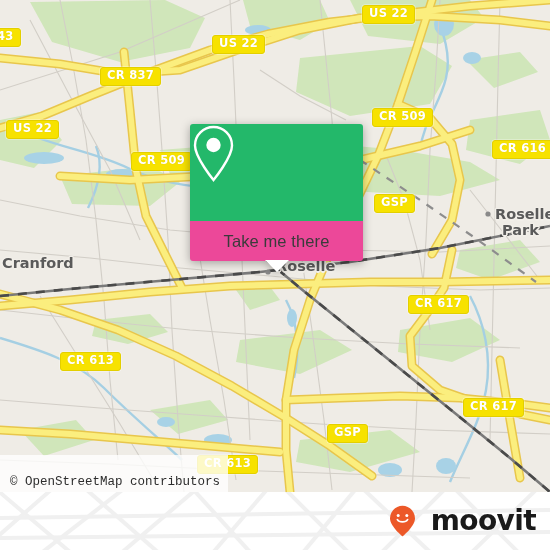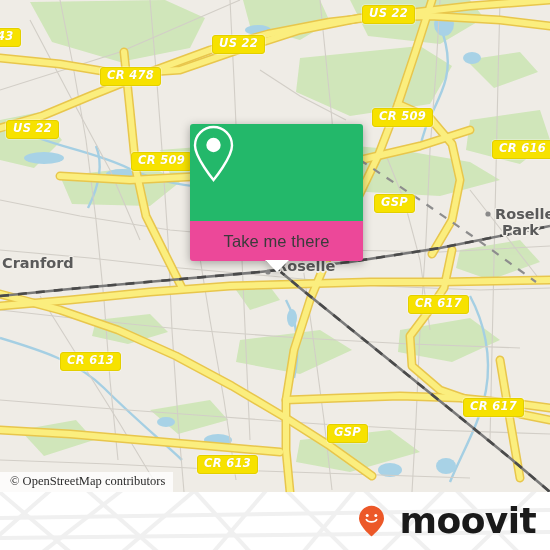--- a/index.html
+++ b/index.html
@@ -32,30 +32,29 @@
     border:1.6px solid #e3cf00;
     border-radius:3px;
     color:#ffffff;
     font-family:"DejaVu Sans","Liberation Sans",sans-serif;
     font-weight:700;font-size:11.5px;letter-spacing:.3px;
     padding:2px 6px 3px 6px;
     line-height:1;
     white-space:nowrap;
     box-shadow:0 0 0 .5px rgba(255,255,255,.55);
     text-shadow:0 0 1px rgba(140,120,0,.25);
-    font-style:italic;
   }
 
   
   .attribution{
     position:absolute;left:0;bottom:0;
     background:rgba(255,255,255,.78);
-    padding:2px 8px 3px 10px;
+    padding:20px 8px 3px 10px;
     font-size:12.5px;color:#2c2c2c;
-    font-family:Liberation Serif, serif;
+    font-family:Liberation Mono, monospace;
     white-space:nowrap;
   }
 
   
   .popup{
     position:absolute;left:190px;top:124px;width:173px;
     filter:drop-shadow(0 2px 5px rgba(0,0,0,.32));
   }
   .popup-body{
     background:#23b86a;
@@ -97,21 +96,21 @@
     font-family:"Liberation Sans","DejaVu Sans",sans-serif;
     white-space:nowrap;letter-spacing:.05px;
   }
   .brand{
     position:absolute;right:14px;top:50%;transform:translateY(-50%);
     z-index:2;display:flex;align-items:center;gap:1px;
   }
   .brand-pin{width:27px;height:32px;display:block;}
   .brand-word{
     font-family:"DejaVu Sans","Liberation Sans",sans-serif;
-    font-size:36px;font-weight:700;color:#1a1a1a;letter-spacing:-0.6px;
+    font-size:28px;font-weight:700;color:#1a1a1a;letter-spacing:-0.6px;
     line-height:1;margin-left:14px;
   }
 </style>
 </head>
 <body>
 
 <div id="app">
 
   <div class="map">
 
@@ -247,21 +246,21 @@
     </svg>
 
     <div class="place-label place-city" style="left:2px;top:255px;">Cranford</div>
     <div class="place-label place-city" style="left:276px;top:258px;">Roselle</div>
     <div class="place-label place-city" style="left:495px;top:206px;">Roselle</div>
     <div class="place-label place-city" style="left:502px;top:222px;text-align:right;">Park</div>
 
     <div class="shield" style="left:362px;top:5px;">US 22</div>
     <div class="shield" style="left:-10px;top:28px;">43</div>
     <div class="shield" style="left:212px;top:35px;">US 22</div>
-    <div class="shield" style="left:100px;top:67px;">CR 478</div>
+    <div class="shield" style="left:100px;top:67px;">CR 837</div>
     <div class="shield" style="left:372px;top:108px;">CR 509</div>
     <div class="shield" style="left:6px;top:120px;">US 22</div>
     <div class="shield" style="left:492px;top:140px;">CR 616</div>
     <div class="shield" style="left:131px;top:152px;">CR 509</div>
     <div class="shield" style="left:374px;top:194px;">GSP</div>
     <div class="shield" style="left:408px;top:295px;">CR 617</div>
     <div class="shield" style="left:60px;top:352px;">CR 613</div>
     <div class="shield" style="left:463px;top:398px;">CR 617</div>
     <div class="shield" style="left:327px;top:424px;">GSP</div>
     <div class="shield" style="left:197px;top:455px;">CR 613</div>

